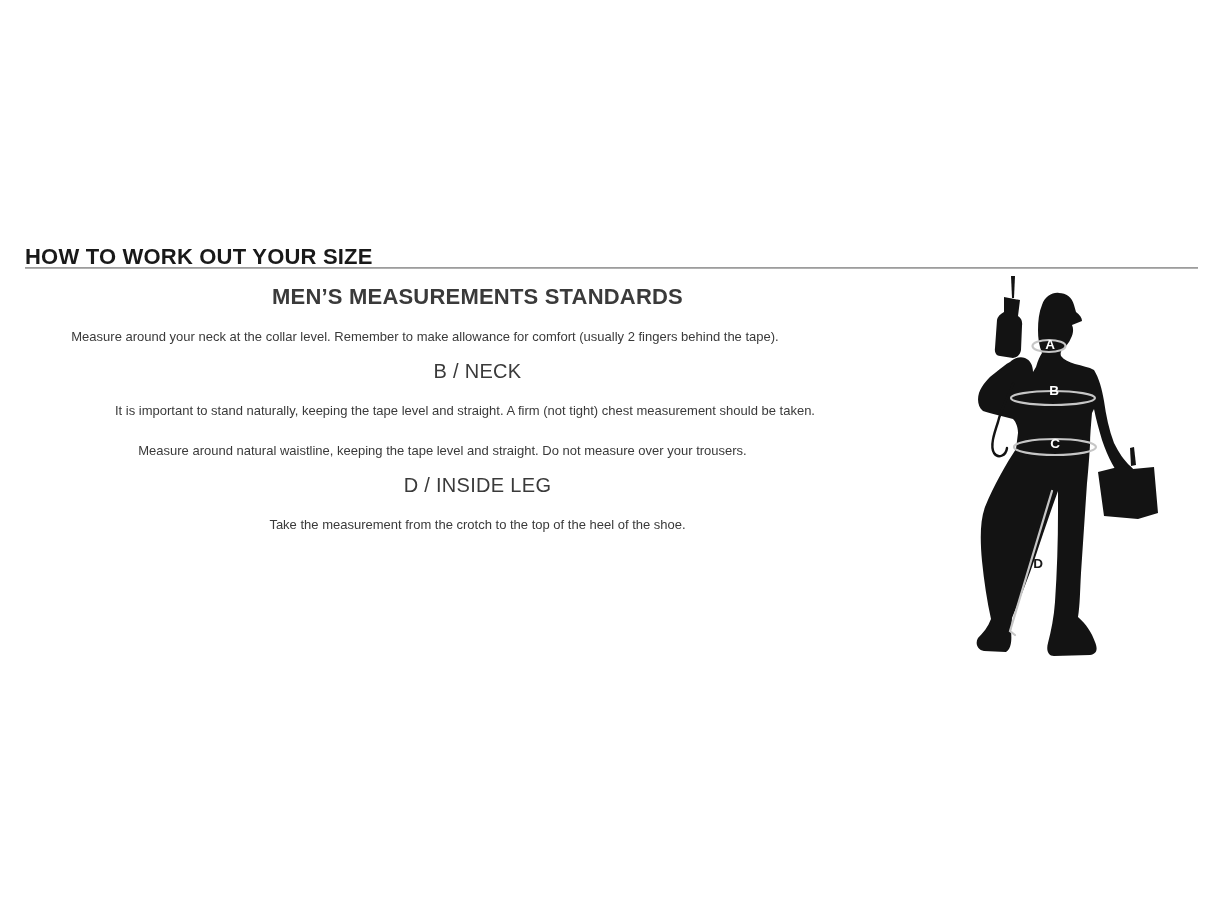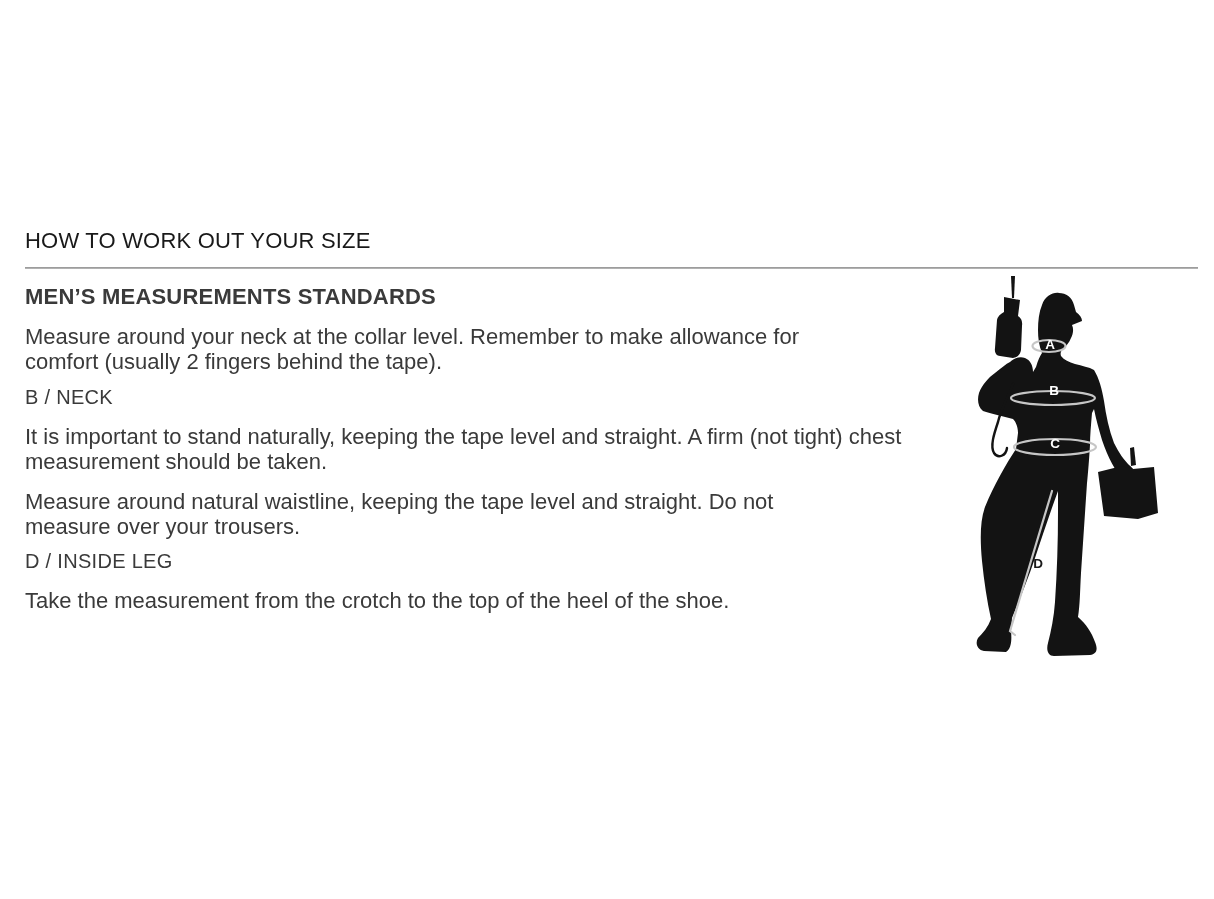--- a/index.html
+++ b/index.html
@@ -5,52 +5,53 @@
   * { margin: 0; padding: 0; box-sizing: border-box; }
   html, body {
     width: 1214px; height: 899px;
     background: #ffffff;
     font-family: "Liberation Sans", sans-serif;
     overflow: hidden;
     position: relative;
   }
   .page-title {
     position: absolute;
-    left: 25px; top: 228px;
-    font-size: 22px; font-weight: 400;
+    left: 25px; top: 244px;
+    font-size: 22px; font-weight: 700;
     letter-spacing: 0.2px;
     color: #191919;
     line-height: 26px;
   }
   .divider {
     position: absolute;
     left: 25px; top: 267px;
     width: 1173px; height: 2px;
     background: linear-gradient(#929292, #bcbcbc);
   }
   .content {
     position: absolute;
     left: 25px; top: 284px;
     width: 905px;
+    text-align: center;
   }
   .subtitle {
     font-size: 22px; font-weight: 700;
     letter-spacing: 0.2px;
     color: #3a3a3a;
     line-height: 26px;
     margin-bottom: 9px;
   }
   .measure-section h3 {
     font-size: 20px; font-weight: 400;
     color: #3a3a3a;
     line-height: 26px;
     letter-spacing: 0.3px;
   }
   .measure-section p {
-    font-size: 22px; font-weight: 400;
+    font-size: 13px; font-weight: 400;
     color: #3a3a3a;
     line-height: 25.4px;
     margin: 14px 0 0 0;
   }
   .measure-section { margin-bottom: 9px; }
   .w-neck  p { max-width: 800px; }
   .w-chest p { max-width: 880px; }
   .w-waist p { max-width: 835px; }
   .figure-wrap {
     position: absolute;

